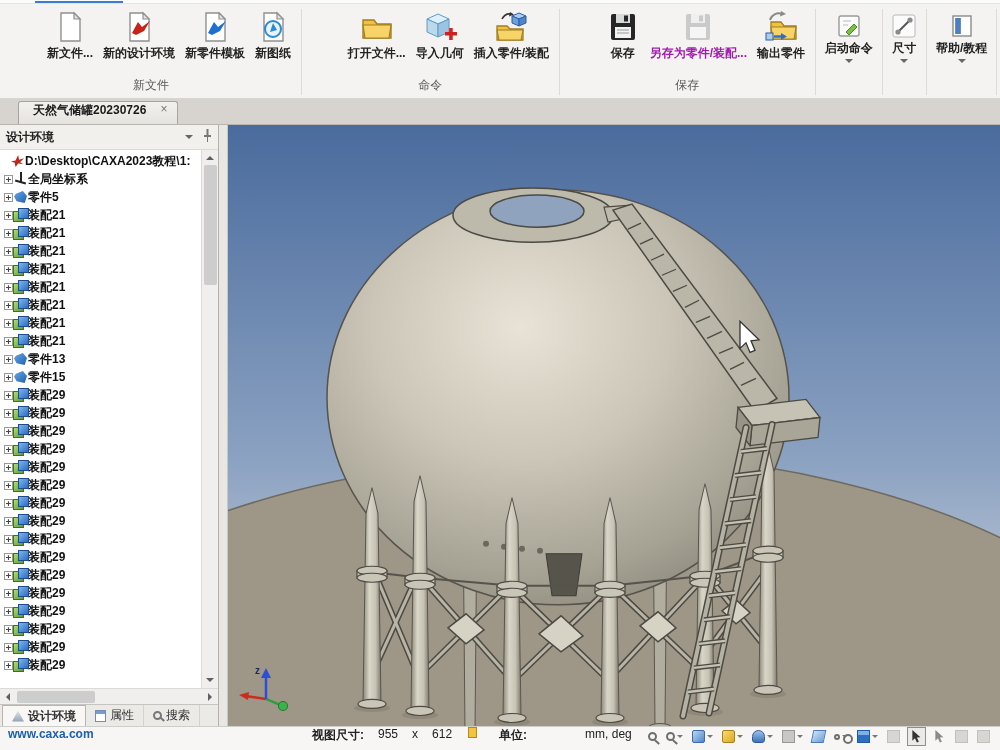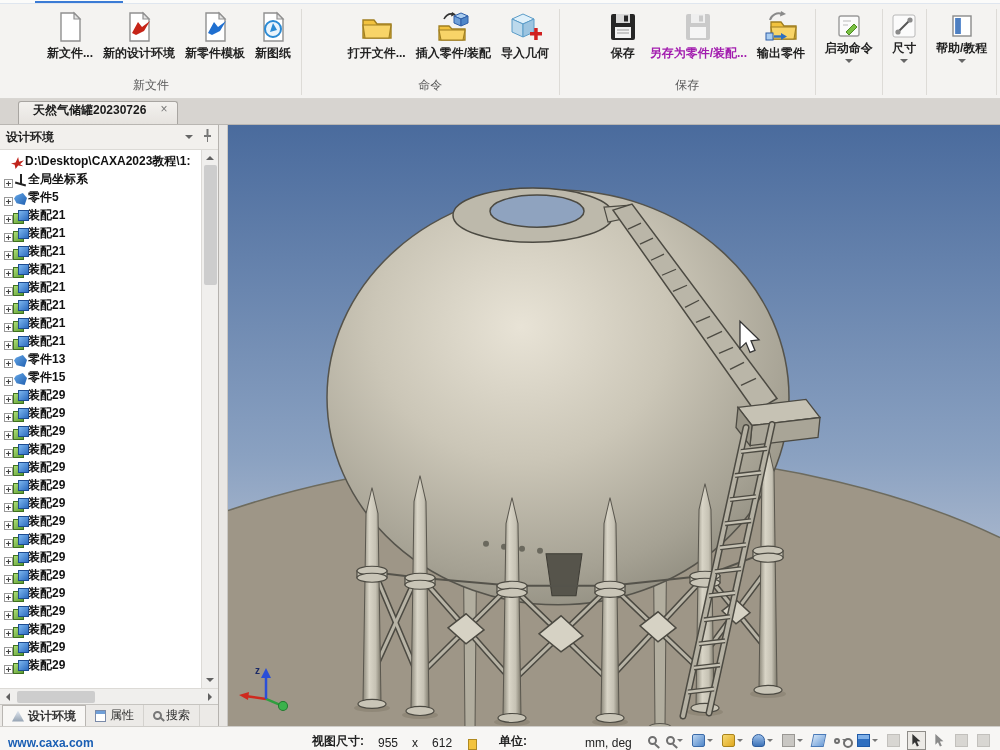--- a/index.html
+++ b/index.html
@@ -40,21 +40,21 @@
   .search-input { flex:1; height:20px; border:1px solid #c8c6c2; background:#fff; font-size:12px; padding:0 4px; color:#333; min-width:0; }
   .search-input::placeholder { color:#8a8a8a; }
   .btn-clear { width:18px; height:20px; border:1px solid #c8c6c2; background:#fbfaf9; position:relative; }
   .btn-clear::before,.btn-clear::after { content:""; position:absolute; left:3px; top:8.5px; width:10px; height:2px; background:#c5281c; }
   .btn-clear::before { transform:rotate(45deg); }
   .btn-clear::after { transform:rotate(-45deg); }
   .btn-filter { width:16px; height:20px; border:0; background:none; display:flex; align-items:center; justify-content:center; }
 
   .ptree-wrap { flex:1; display:flex; overflow:hidden; background:#fff; border-top:1px solid #dcdad6; }
   .ptree { flex:1; overflow:hidden; padding:2px 0 0 4px; }
-  .tree-row { height:18px; display:flex; align-items:flex-end; white-space:nowrap; }
+  .tree-row { height:18px; display:flex; align-items:center; white-space:nowrap; }
   .expand { width:9px; height:9px; border:1px solid #999; background:#fff; font:700 9px/7px "DejaVu Sans Mono",monospace; color:#444; text-align:center; flex:none; }
   .expand:empty { visibility:hidden; width:6px; }
   .ticon { width:15px; height:14px; position:relative; flex:none; }
   .icon-root::before { content:""; position:absolute; inset:1px; background:#c0251c; clip-path:polygon(0 55%,35% 45%,55% 0,62% 40%,100% 28%,70% 60%,95% 78%,55% 70%,35% 100%,28% 64%); }
   .icon-axis::before { content:""; position:absolute; left:7px; top:0px; width:2px; height:11px; background:#222; }
   .icon-axis::after { content:""; position:absolute; left:2px; top:9px; width:11px; height:2px; background:#222; transform:rotate(15deg); }
   .icon-part::before { content:""; position:absolute; inset:1px; background:linear-gradient(135deg,#66a8e8,#1f5fb0); clip-path:polygon(15% 22%,68% 0,100% 42%,82% 100%,20% 86%,0 45%); }
   .icon-assembly::before { content:""; position:absolute; left:0; top:3px; width:9px; height:9px; background:linear-gradient(135deg,#aede78,#5a9a30); border:1px solid #3f7020; }
   .icon-assembly::after { content:""; position:absolute; left:5px; top:0; width:9px; height:9px; background:linear-gradient(135deg,#7cb6ee,#2d6cc0); border:1px solid #1d4c90; }
   .tlabel { font-size:12px; font-weight:700; color:#111; }
@@ -78,21 +78,21 @@
   .ic-env { width:12px; height:11px; background:linear-gradient(#dfe6ee,#92a0b0); clip-path:polygon(50% 0,100% 100%,0 100%); }
   .ic-prop { width:11px; height:12px; background:#fff; border:1px solid #7a8aa8; box-shadow:inset 0 3px 0 #6f9fd8; }
   .mini-mag { width:9px; height:9px; border:2px solid #777; border-radius:50%; position:relative; }
   .mini-mag::after { content:""; position:absolute; width:6px; height:2px; background:#777; transform:rotate(42deg); right:-5px; bottom:-2px; }
 
   .splitter { width:9px; background:#e9e7e4; border-right:1px solid #c9c7c3; }
   .viewport { flex:1; position:relative; overflow:hidden; }
   .viewport svg.scene { display:block; width:100%; height:100%; }
 
   
-  .statusbar { height:24px; background:#f7f6f4; border-top:1px solid #cfcdc9; display:flex; align-items:flex-end; font-size:12px; color:#222; }
+  .statusbar { height:24px; background:#f7f6f4; border-top:1px solid #cfcdc9; display:flex; align-items:flex-start; font-size:12px; color:#222; }
   .sb-link { width:312px; padding-left:8px; color:#1a5fb4; font-weight:700; text-decoration:none; }
   .sb-lab { font-weight:700; }
   .sb-num { margin-left:14px; }
   .note { width:9px; height:11px; background:#f3c33c; border:1px solid #b08a20; margin-left:16px; }
   .sb-unit-lab { font-weight:700; margin-left:22px; }
   .sb-unit-val { margin-left:10px; font-weight:400;padding-left:48px; }
   .sb-icons { display:flex; align-items:center; gap:5px; margin-left:14px; flex:1; }
   .s-item { display:flex; align-items:center; gap:2px; padding:2px; }
   .s-item.sel { border:1px solid #8f8d89; background:#eceae6; }
   .scaret { display:none; width:0; height:0; border:3.5px solid transparent; border-top-color:#777; margin-top:3px; }
@@ -178,42 +178,42 @@
             <svg width="34" height="34" viewBox="0 0 34 34">
                 <path d="M3 10h11l3 4h14v14H3z" fill="#f2c23e" stroke="#a07f20" stroke-width="1.4"></path>
                 <path d="M3 15h28l-2 13H5z" fill="#f8d468" stroke="#a07f20" stroke-width="1.2"></path>
               </svg>
           </span>
           <span class="rlabel">打开文件...</span>
         </button>
         <button class="rbtn">
           <span class="ricon">
             <svg width="36" height="34" viewBox="0 0 36 34">
+                <polygon points="16,4 27,9 16,14 5,9" fill="#dff0fa" stroke="#5b9cc8"></polygon>
+                <polygon points="5,9 16,14 16,27 5,22" fill="#bcd9ec" stroke="#5b9cc8"></polygon>
+                <polygon points="27,9 16,14 16,27 27,22" fill="#9cc4e0" stroke="#5b9cc8"></polygon>
+                <rect x="23" y="22" width="12" height="3.5" fill="#d02020"></rect>
+                <rect x="27.2" y="18" width="3.5" height="12" fill="#d02020"></rect>
+              </svg>
+          </span>
+          <span class="rlabel">导入几何</span>
+        </button>
+        <button class="rbtn">
+          <span class="ricon">
+            <svg width="36" height="34" viewBox="0 0 36 34">
                 <path d="M4 16h10l3 3h13v11H4z" fill="#f2c23e" stroke="#a07f20" stroke-width="1.3"></path>
                 <path d="M4 20h26l-2 10H6z" fill="#f8d468" stroke="#a07f20" stroke-width="1.1"></path>
                 <polygon points="26,3 33,6 26,9 19,6" fill="#aacdf0" stroke="#2f5fa8"></polygon>
                 <polygon points="19,6 26,9 26,16 19,13" fill="#6f9fd8" stroke="#2f5fa8"></polygon>
                 <polygon points="33,6 26,9 26,16 33,13" fill="#4f86c8" stroke="#2f5fa8"></polygon>
                 <path d="M9 9q3-6 9-5" fill="none" stroke="#333" stroke-width="1.6"></path>
                 <polygon points="17,2 21,4.5 16,6.5" fill="#333"></polygon>
               </svg>
           </span>
           <span class="rlabel">插入零件/装配</span>
-        </button>
-        <button class="rbtn">
-          <span class="ricon">
-            <svg width="36" height="34" viewBox="0 0 36 34">
-                <polygon points="16,4 27,9 16,14 5,9" fill="#dff0fa" stroke="#5b9cc8"></polygon>
-                <polygon points="5,9 16,14 16,27 5,22" fill="#bcd9ec" stroke="#5b9cc8"></polygon>
-                <polygon points="27,9 16,14 16,27 27,22" fill="#9cc4e0" stroke="#5b9cc8"></polygon>
-                <rect x="23" y="22" width="12" height="3.5" fill="#d02020"></rect>
-                <rect x="27.2" y="18" width="3.5" height="12" fill="#d02020"></rect>
-              </svg>
-          </span>
-          <span class="rlabel">导入几何</span>
         </button>
       </div>
       <div class="rgname">命令</div>
     </div>
 
     <div class="rsep"></div>
 
     <div class="rgroup">
       <div class="ritems">
         <button class="rbtn">

